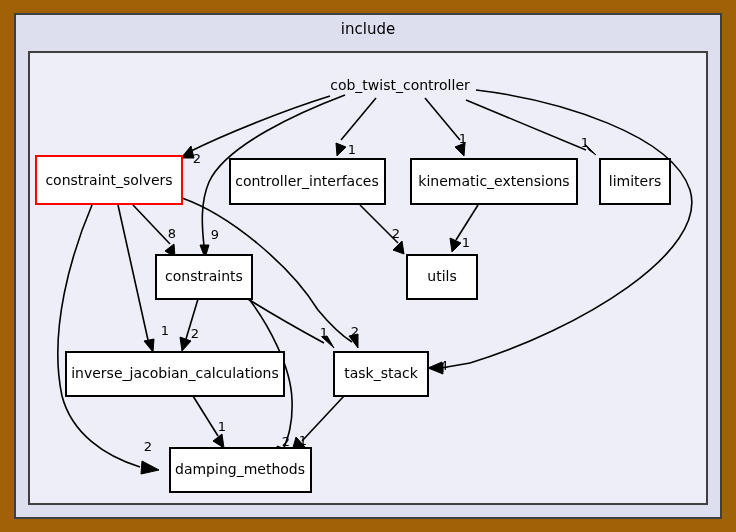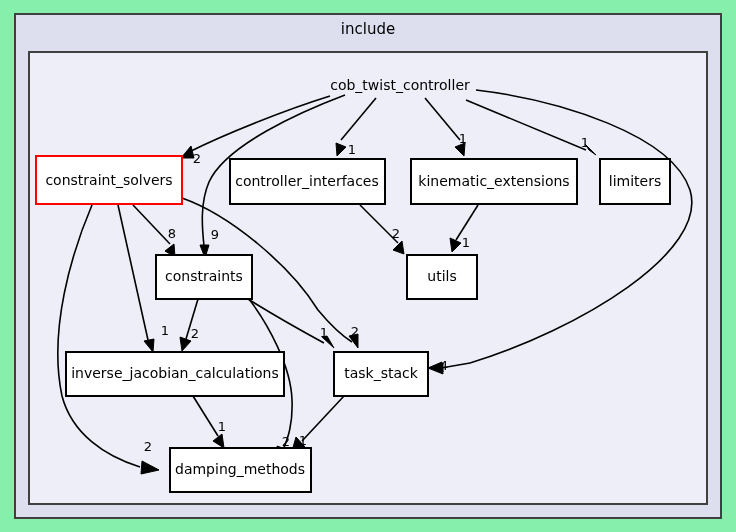--- a/index.html
+++ b/index.html
@@ -4,21 +4,21 @@
 <style>
   html, body {
     margin: 0;
     padding: 0;
     background: #ffffff;
   }
   #canvas {
     position: relative;
     width: 736px;
     height: 532px;
-    background: #86efac;
+    background: #a16207;
     font-family: "DejaVu Sans", sans-serif;
     overflow: hidden;
   }
   #graph-svg {
     position: absolute;
     left: 0;
     top: 0;
     width: 736px;
     height: 532px;
   }

